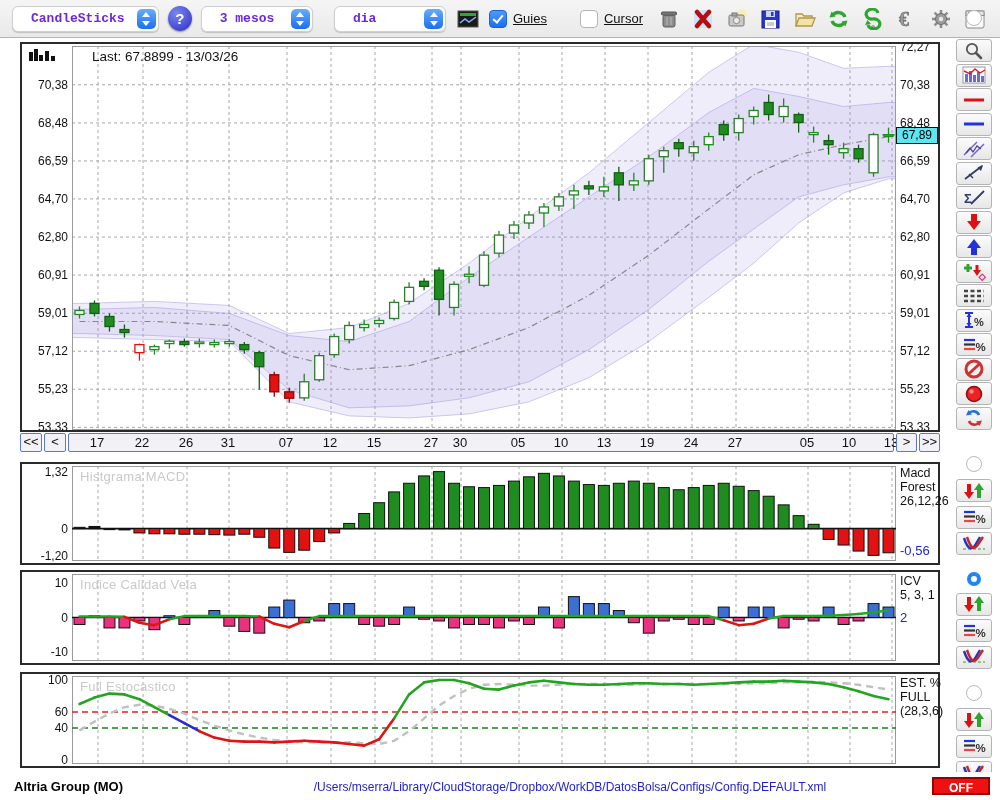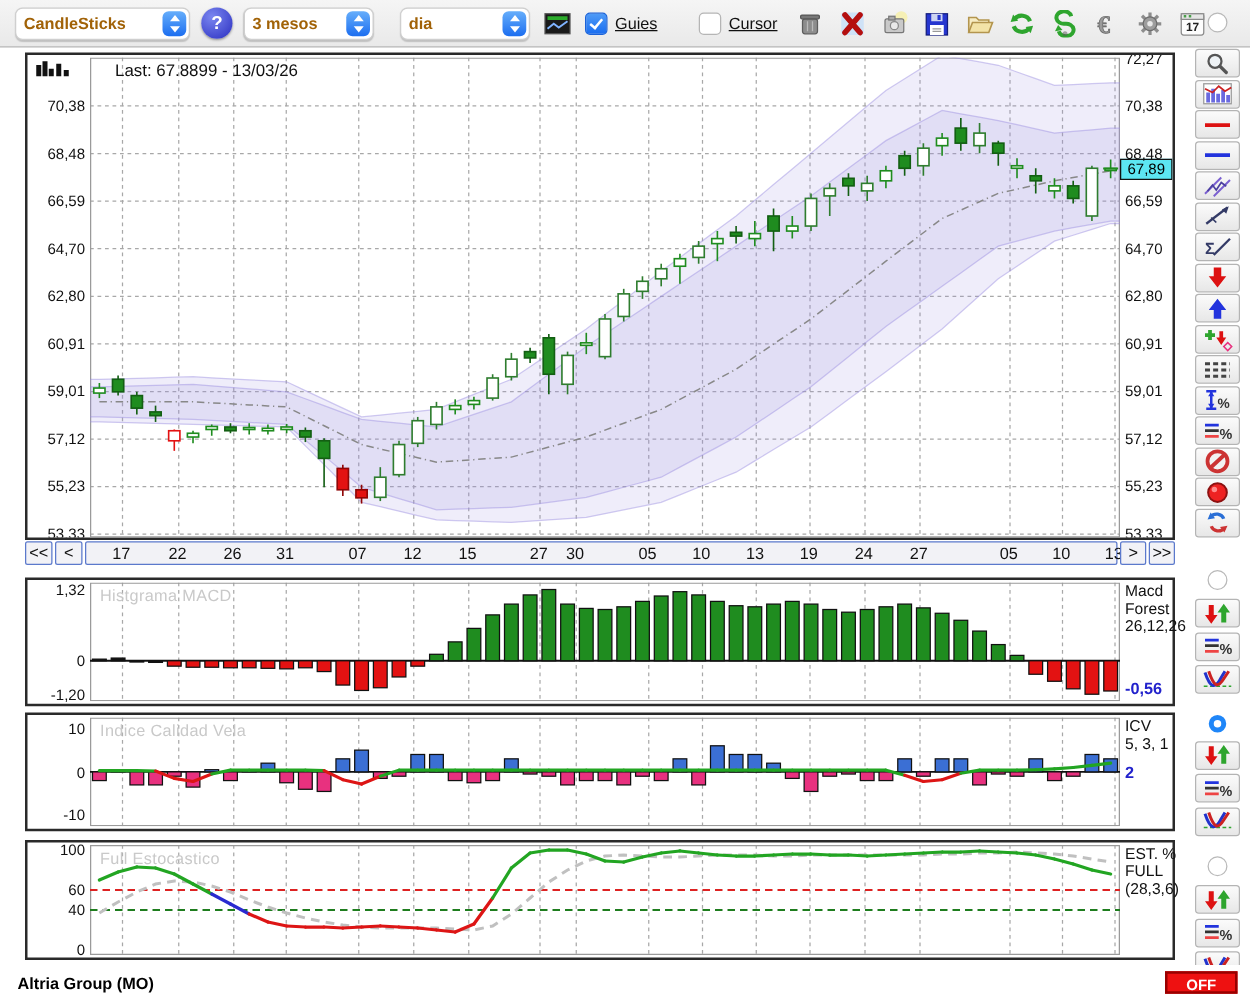--- a/index.html
+++ b/index.html
@@ -1,39 +1,39 @@
 <!DOCTYPE html>
 <html><head>
 <meta charset="utf-8">
 <style>
   html,body{margin:0;padding:0;background:#fff;}
   .app{position:relative;width:1000px;height:800px;background:#fff;font-family:"Liberation Sans",sans-serif;overflow:hidden;}
   
   .toolbar{position:absolute;left:0;top:0;width:1000px;height:38px;background:linear-gradient(#f5f5f5,#e9e9e9);border-bottom:1px solid #b3b3b3;display:flex;align-items:center;box-sizing:border-box;padding:0 12px;gap:9px;}
-  .dd{display:flex;align-items:center;justify-content:space-between;background:#fff;border:1px solid #cfcfcf;border-radius:6px;height:24px;box-shadow:0 1px 1px rgba(0,0,0,.18);font-size:13px;font-weight:bold;color:#a16207;padding-left:6px;}
+  .dd{display:flex;align-items:center;justify-content:space-between;background:#fff;border:1px solid #cfcfcf;border-radius:6px;height:24px;box-shadow:0 1px 1px rgba(0,0,0,.18);font-size:13px;font-weight:bold;color:#6d28d9;padding-left:18px;font-family:Liberation Mono, monospace;}
   .dd .stepper{width:19px;height:20px;margin:2px;border-radius:5px;background:linear-gradient(#66aefb,#1c6ef0);position:relative;flex:none;}
   .dd .stepper:before,.dd .stepper:after{content:"";position:absolute;left:5.5px;border-left:4px solid transparent;border-right:4px solid transparent;}
   .dd .stepper:before{top:3px;border-bottom:5px solid #fff;}
   .dd .stepper:after{bottom:3px;border-top:5px solid #fff;}
   .helpbtn{width:25px;height:25px;border-radius:50%;background:radial-gradient(circle at 35% 30%,#7a86f0,#2a2ec0);color:#fff;font-weight:bold;font-size:15px;display:flex;align-items:center;justify-content:center;box-shadow:0 1px 2px rgba(0,0,0,.4);}
   .chk{display:flex;align-items:center;gap:6px;font-size:13px;color:#111;text-decoration:underline;}
   .box{width:16px;height:16px;border-radius:4px;border:1px solid #b5b5b5;background:#fff;position:relative;}
   .box.on{background:linear-gradient(#4f9bf7,#1a6ef0);border-color:#1a62d8;}
   .box.on:after{content:"";position:absolute;left:5px;top:2px;width:4px;height:8px;border:solid #fff;border-width:0 2px 2px 0;transform:rotate(40deg);}
   .tbicons{display:flex;align-items:center;gap:8px;margin-left:4px;}
   .tbicon{width:26px;height:26px;display:flex;align-items:center;justify-content:center;}
   
   .panel{position:absolute;border:2px solid #2a2a2a;background:#fff;box-sizing:border-box;}
   .plot{position:absolute;left:50px;top:2px;}
   .ylab{position:absolute;font-size:12px;color:#111;width:44px;}
   .ylab.l{left:2px;text-align:right;}
   .ylab.r{text-align:left;}
   .ptitle{position:absolute;left:58px;top:5px;font-size:13px;color:#c9c9c9;letter-spacing:.3px;}
   .rlines{position:absolute;left:878px;top:2px;font-size:12.5px;color:#111;line-height:14px;white-space:nowrap;}
-  .rval{position:absolute;left:878px;font-size:13px;color:#2222cc;font-weight:bold;}
+  .rval{position:absolute;left:878px;font-size:13px;color:#2222cc;font-weight:normal;}
   .lastlabel{position:absolute;left:70px;top:5px;font-size:13.5px;color:#111;}
   .pricetag{position:absolute;left:874px;width:40px;height:15px;background:#5ce6f2;border:1px solid #111;font-size:12px;text-align:center;line-height:15px;color:#000;}
   .histicon{position:absolute;left:6px;top:4px;}
   
   .navbar{position:absolute;left:20px;top:433px;width:920px;height:21px;}
   .navbtn{position:absolute;top:0;height:19px;background:#f2f2f6;border:1.5px solid #5b79cc;border-radius:2px;box-sizing:border-box;font-size:13px;color:#111;text-align:center;line-height:16px;}
   .navstrip{position:absolute;left:48px;top:0;width:826px;height:19px;background:#f2f2f6;border:1.5px solid #5b79cc;border-radius:2px;box-sizing:border-box;}
   .ndate{position:absolute;top:1px;font-size:13px;color:#111;transform:translateX(-50%);}
   
   .sidebar{position:absolute;left:948px;top:0;width:52px;height:800px;display:flex;flex-direction:column;align-items:center;padding-top:10px;box-sizing:border-box;}
@@ -913,15 +913,16 @@
               <path d="M3,5 C7,17 11,19 16,9 L19,4" fill="none" stroke="#2233cc" stroke-width="2.4"></path>
               <path d="M6,4 C10,16 13,18 18,10 L22,4" fill="none" stroke="#cc2222" stroke-width="2.4"></path>
             </svg>
           </div>
         </div>
       </div>
   </div>
 
   <div class="statusbar">
     <div class="symbol">Altria Group (MO)</div>
+    <div class="cfgpath">/Users/mserra/Library/CloudStorage/Dropbox/WorkDB/DatosBolsa/Configs/Config.DEFAULT.xml</div>
     <div class="offbtn">OFF</div>
   </div>
 </div>
 
 </body></html>

